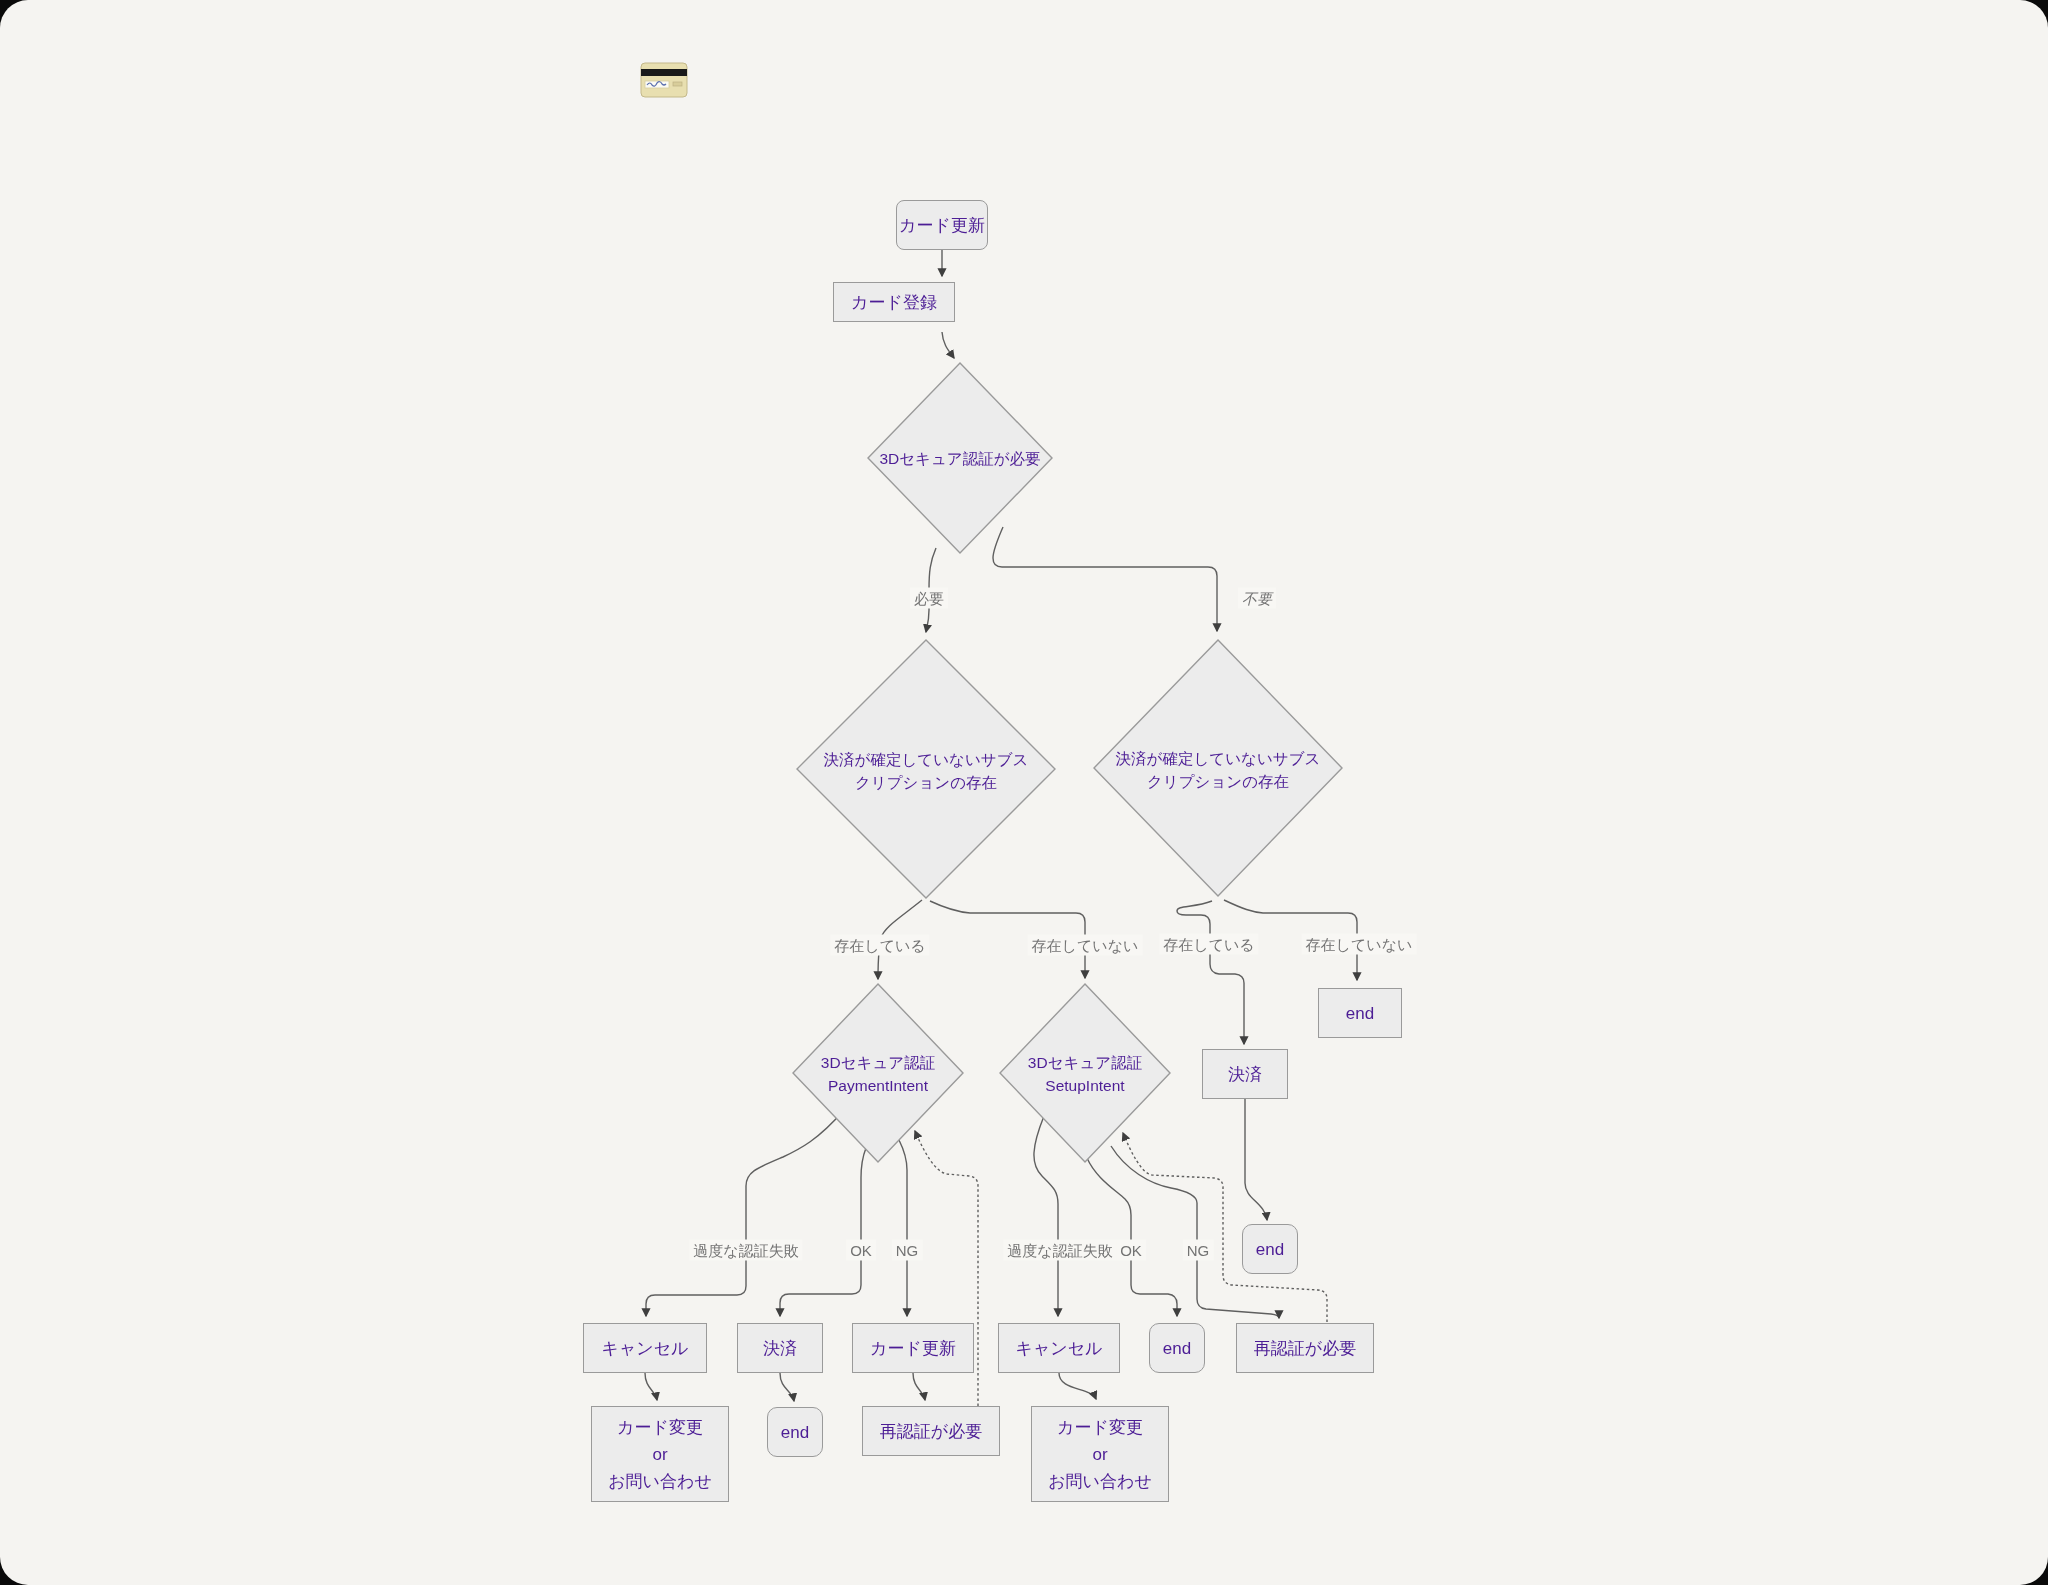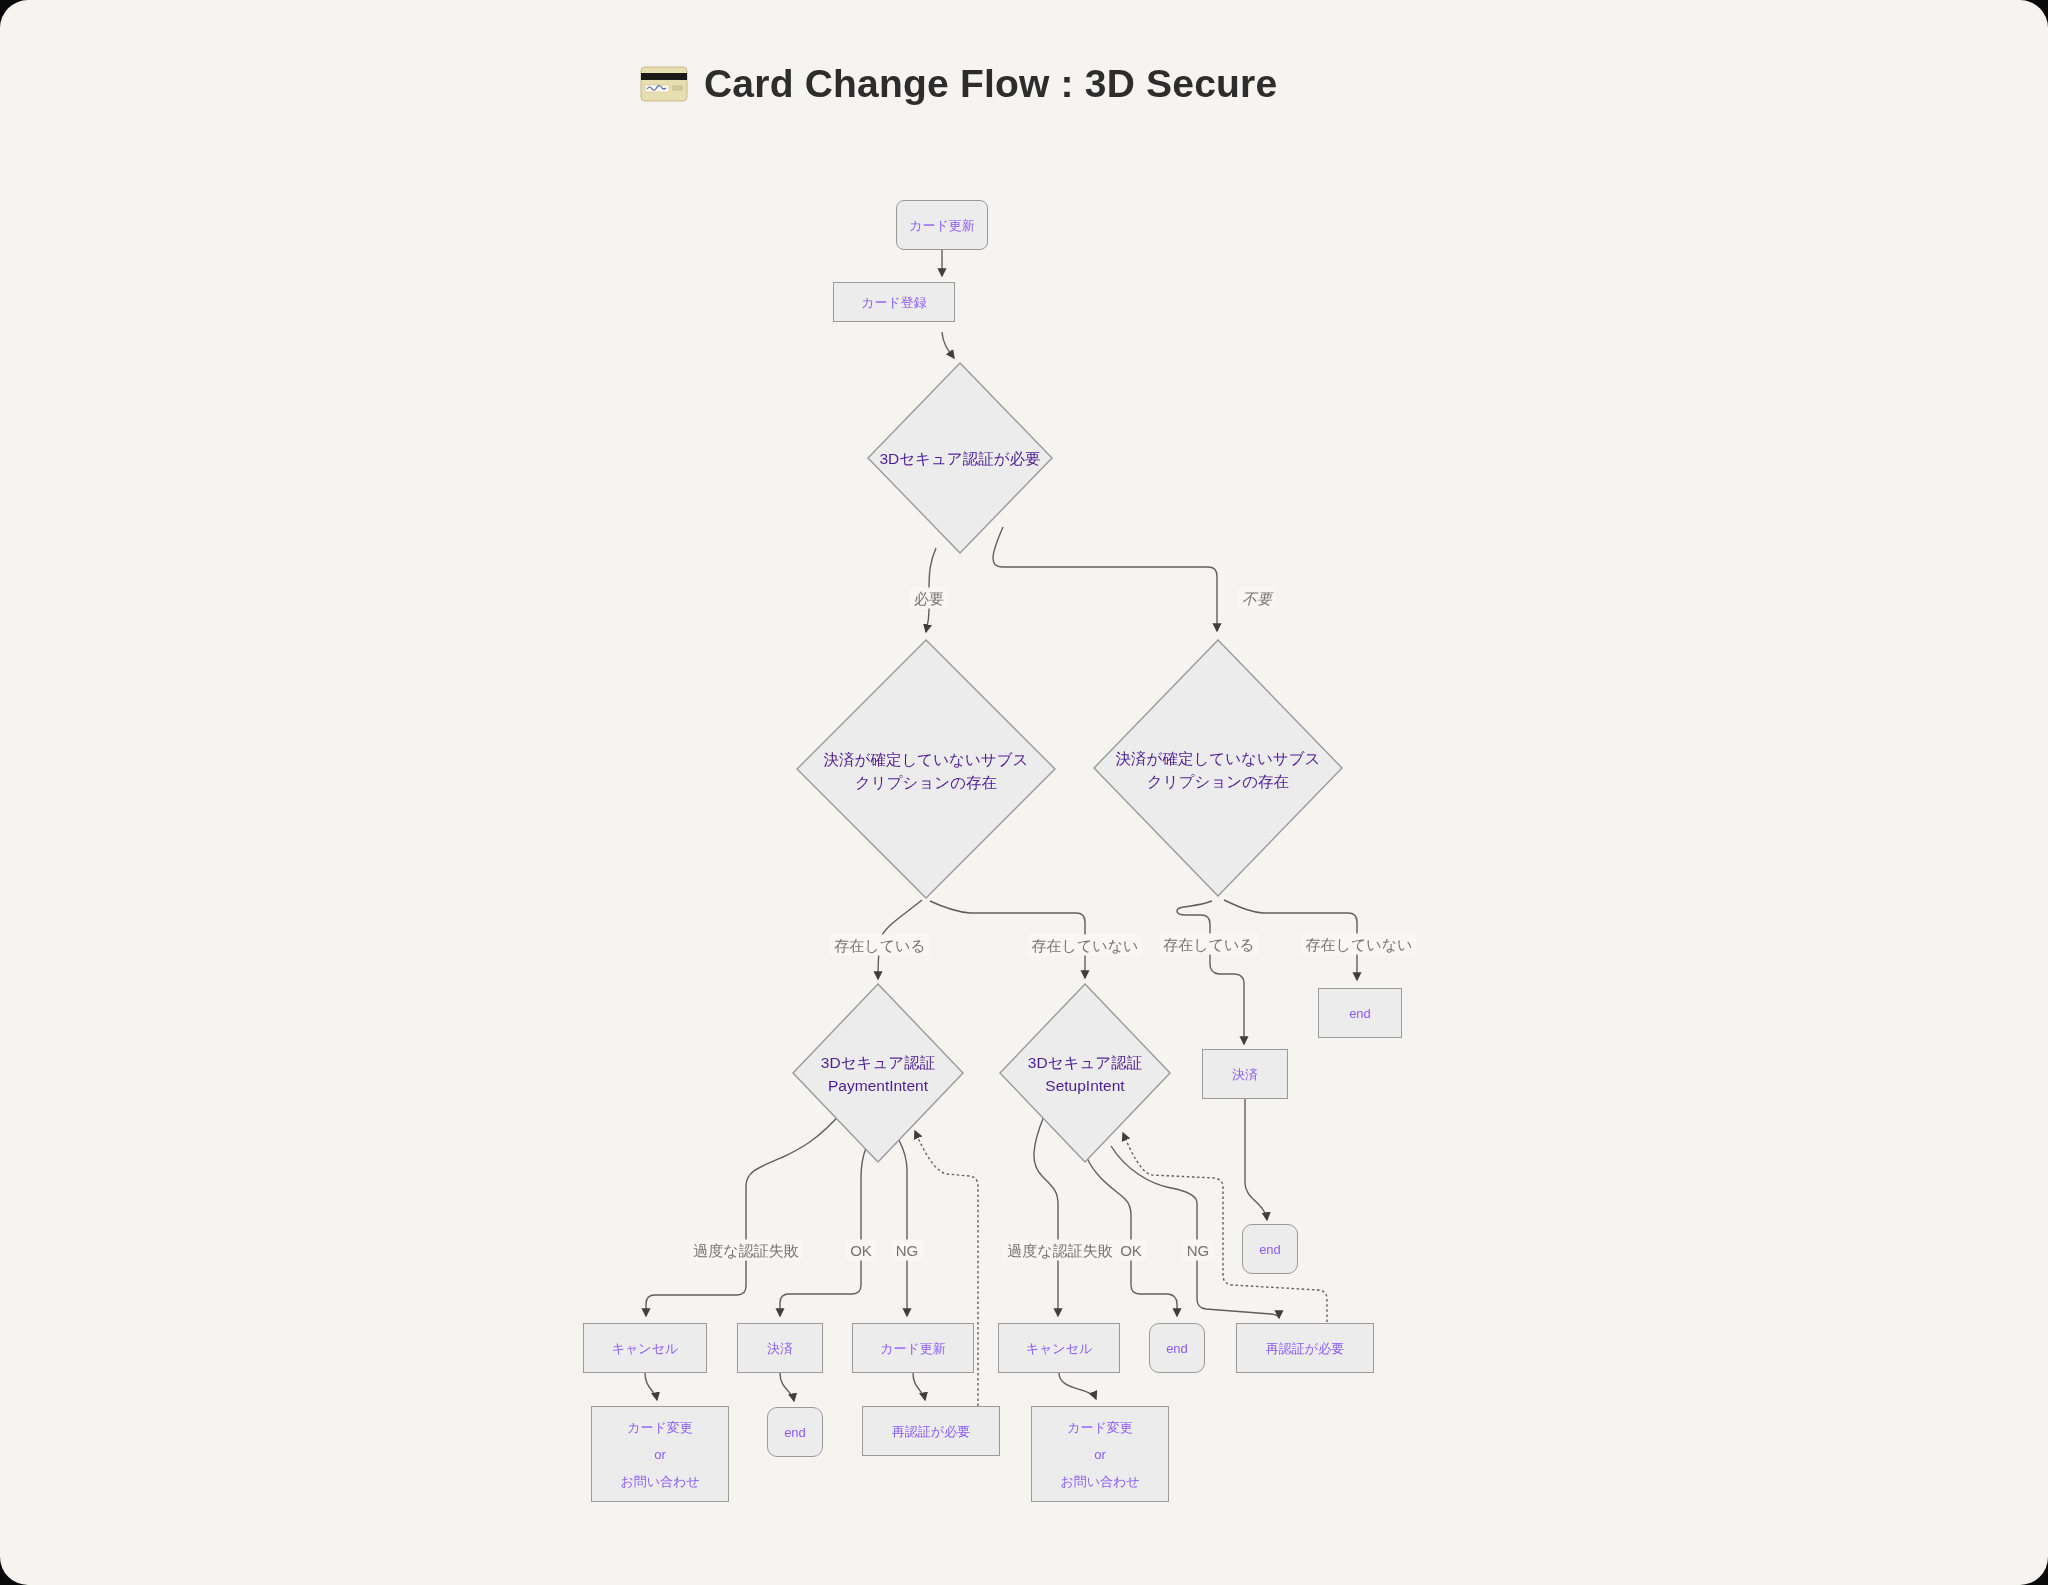--- a/index.html
+++ b/index.html
@@ -9,23 +9,23 @@
     font-family:"Liberation Sans","DejaVu Sans",sans-serif;color:#2f2f2f;
   }
   .title{
     position:absolute;left:640px;top:62px;display:flex;align-items:center;gap:16px;
     font-size:39px;font-weight:700;color:#2d2d2d;letter-spacing:0.2px;
   }
   .card-icon{display:inline-block;line-height:0;}
   svg.edges{position:absolute;left:0;top:0;z-index:1;}
   .node{
     position:absolute;z-index:3;box-sizing:border-box;
-    background:#ececec;border:1.4px solid #9a9a9a;color:#8b5cf6;
+    background:#ececec;border:1.4px solid #9a9a9a;color:#4c1d95;
     display:flex;flex-direction:column;align-items:center;justify-content:center;
-    font-size:13px;line-height:27px;text-align:center;
+    font-size:17px;line-height:27px;text-align:center;
   }
   .r-sm{border-radius:8px;}
   .r-md{border-radius:10px;}
   .dtext{
     position:absolute;z-index:3;transform:translate(-50%,-50%);
     font-size:15.5px;line-height:23px;color:#4c1d95;text-align:center;
   }
   .elabel{
     position:absolute;z-index:4;transform:translate(-50%,-50%);
     background:#f8f7f4;color:#737373;font-size:15px;line-height:17px;
@@ -40,21 +40,20 @@
   <div class="title">
     <span class="card-icon">
       <svg width="48" height="36" viewBox="0 0 48 36">
         <rect x="1" y="1" width="46" height="34" rx="4" fill="#e8dfb0" stroke="#c4b98b"></rect>
         <rect x="1" y="7" width="46" height="7" fill="#191919"></rect>
         <rect x="5" y="19" width="24" height="7" fill="#fbfbf4" stroke="#d7cda0" stroke-width="0.8"></rect>
         <path d="M7,23 q3,-4 5,0 q3,3 5,-2 q3,-3 5,1 q2,2 4,0" fill="none" stroke="#5b6fae" stroke-width="1.2"></path>
         <rect x="33" y="20" width="9" height="4" fill="#d8cd9a" stroke="#bdb183" stroke-width="0.7"></rect>
       </svg>
     </span>
-    <span>Card Change Flow : 3D Secure</span>
   </div>
 
   <svg class="edges" width="2048" height="1585" viewBox="0 0 2048 1585">
     <defs>
       <marker id="arr" viewBox="0 0 10 10" refX="8.5" refY="5" markerWidth="6.5" markerHeight="6.5" orient="auto-start-reverse">
         <path d="M0,0 L10,5 L0,10 z" fill="#3f3f3f"></path>
       </marker>
     </defs>
 
     <g fill="none" stroke="#5f5f5f" stroke-width="1.4">

